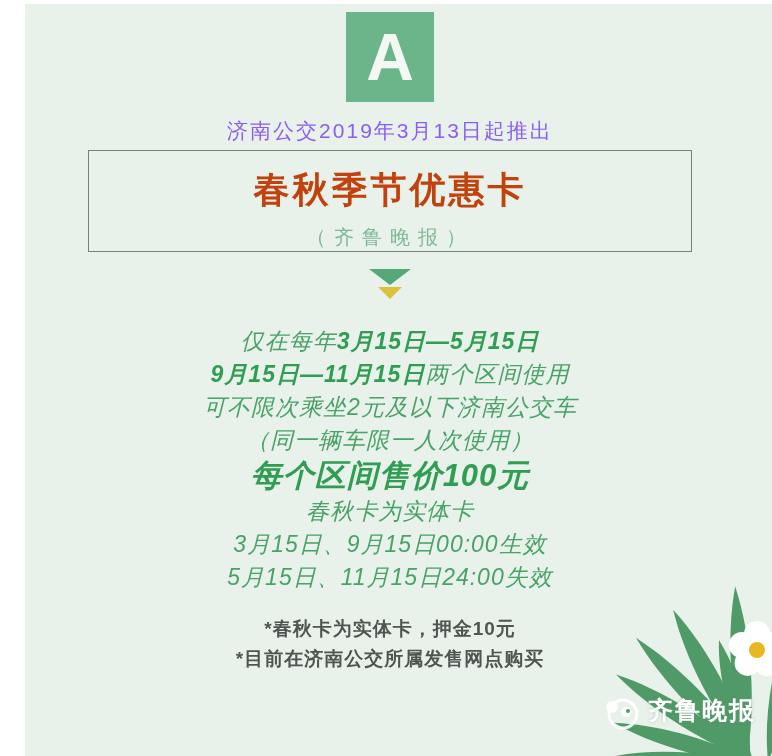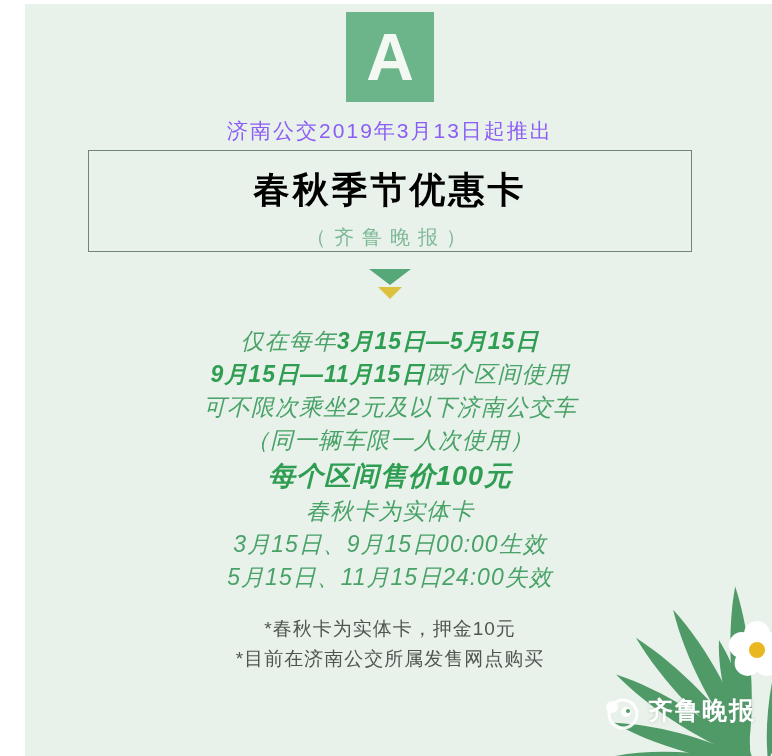--- a/index.html
+++ b/index.html
@@ -23,40 +23,40 @@
   .launch-line {
     margin-top:16px; font-size:21px; line-height:26px;
     color:#8b5cf6; letter-spacing:2px;
   }
   .title-box {
     width:604px; height:102px; border:1px solid #6e8577;
     margin:6px auto 0; box-sizing:border-box;
   }
   .card-title {
     margin-top:15px; font-size:36px; font-weight:700;
-    color:#000000; letter-spacing:3px;
+    color:#c2410c; letter-spacing:3px;
   }
   .card-subtitle { margin-top:9px; font-size:20px; color:#7eb996; letter-spacing:8px; }
   .tri { width:0; height:0; margin-left:auto; margin-right:auto; }
   .tri-green {
     margin-top:17px;
     border-left:21px solid transparent; border-right:21px solid transparent;
     border-top:16px solid #57a878;
   }
   .tri-yellow {
     margin-top:2px;
     border-left:12px solid transparent; border-right:12px solid transparent;
     border-top:12px solid #dcc13e;
   }
   .notice { margin-top:26px; color:#49a267; font-size:23px;font-style:italic; }
   .nline { line-height:33px; letter-spacing:1px; }
   .nline .bold { font-weight:700; color:#2f9e52; }
-  .nline.price { font-size:27px; line-height:38px; font-weight:700; color:#2f9e52; letter-spacing:1px; }
+  .nline.price { font-size:31px; line-height:38px; font-weight:700; color:#2f9e52; letter-spacing:1px; }
   .footnotes { margin-top:20px; color:#515551; font-size:19px; }
-  .footnote { line-height:30px; letter-spacing:1px; }
+  .footnote { line-height:30px; letter-spacing:1px;font-weight:bold; }
   .leaves { position:absolute; right:0; bottom:0; }
   .watermark {
     position:absolute; right:16px; bottom:24px;
     display:flex; align-items:flex-start; gap:6px;
     color:#ffffff; font-size:25px; font-weight:700; letter-spacing:2px;
     text-shadow:0 0 3px rgba(110,145,125,0.45);
   }
 </style>
 </head>
 <body>

